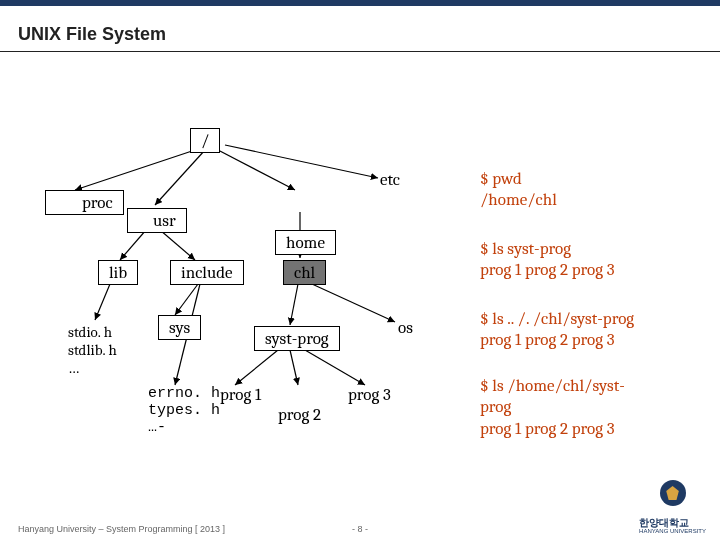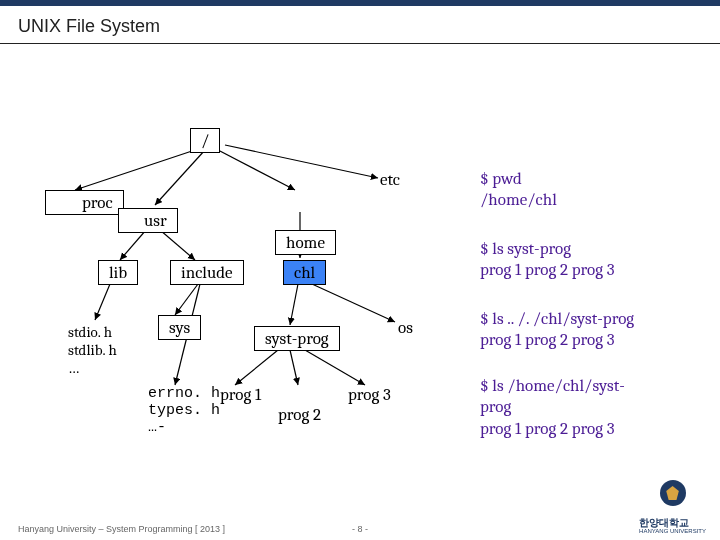--- a/index.html
+++ b/index.html
@@ -7,22 +7,22 @@
     width: 720px;
     height: 540px;
     font-family: "Segoe UI", Arial, sans-serif;
     background: #fff;
     position: relative;
     overflow: hidden;
   }
   .topbar { height: 6px; background: #1f3a63; }
   .title {
     font-size: 18px;
-    font-weight: normal;
-    padding: 10px 18px 6px 18px;
+    font-weight: bold;
+    padding: 18px 18px 6px 18px;
     color: #222;
   }
   .hr { height: 1px; background: #222; margin: 0 0 0 0; }
   .canvas {
     position: absolute;
     left: 0; top: 50px;
     width: 720px; height: 460px;
   }
   .node {
     position: absolute;
@@ -30,27 +30,27 @@
     font-size: 17px;
     color: #000;
     text-align: center;
     white-space: pre;
   }
   .box {
     border: 1px solid #000;
     padding: 2px 10px;
     background: #fff;
   }
-  .hlbox { background: #3b82f6; }
+  .hlbox { background: #737373; }
   .small { font-size: 15px; }
   .cmd {
     position: absolute;
     font-family: Cambria, Georgia, serif;
     font-size: 17px;
-    color: #4c1d95;
+    color: #c2410c;
     line-height: 1.25;
     white-space: pre-wrap;
     width: 200px;
   }
   svg.arrows {
     position: absolute;
     left: 0; top: 0;
     width: 720px; height: 460px;
     pointer-events: none;
   }
@@ -139,21 +139,21 @@
 
     <line x1="312" y1="234" x2="395" y2="272" stroke="#000" stroke-width="1.2" marker-end="url(#ah)"></line>
 
     <line x1="278" y1="300" x2="235" y2="335" stroke="#000" stroke-width="1.2" marker-end="url(#ah)"></line>
     <line x1="290" y1="300" x2="298" y2="335" stroke="#000" stroke-width="1.2" marker-end="url(#ah)"></line>
     <line x1="305" y1="300" x2="365" y2="335" stroke="#000" stroke-width="1.2" marker-end="url(#ah)"></line>
   </svg>
 
   <div class="node box" style="left:190px; top:78px;">/</div>
   <div class="node box" style="left:45px; top:140px;padding-left:36px;">proc</div>
-  <div class="node box" style="left:118px; top:158px;padding-left:25px;">usr</div>
+  <div class="node box" style="left:127px; top:158px;padding-left:25px;">usr</div>
   <div class="node box" style="left:275px; top:140px;margin-top:40px;">home</div>
   <div class="node" style="left:380px; top:120px;">etc</div>
   <div class="node box" style="left:98px; top:210px;">lib</div>
   <div class="node box" style="left:170px; top:210px;">include</div>
   <div class="node box hlbox" style="left:283px; top:210px;">chl</div>
 
   <div class="node small" style="left:68px; top:273px; text-align:left;">stdio. h
 stdlib. h
 …</div>
   <div class="node box" style="left:158px; top:265px;">sys</div>

